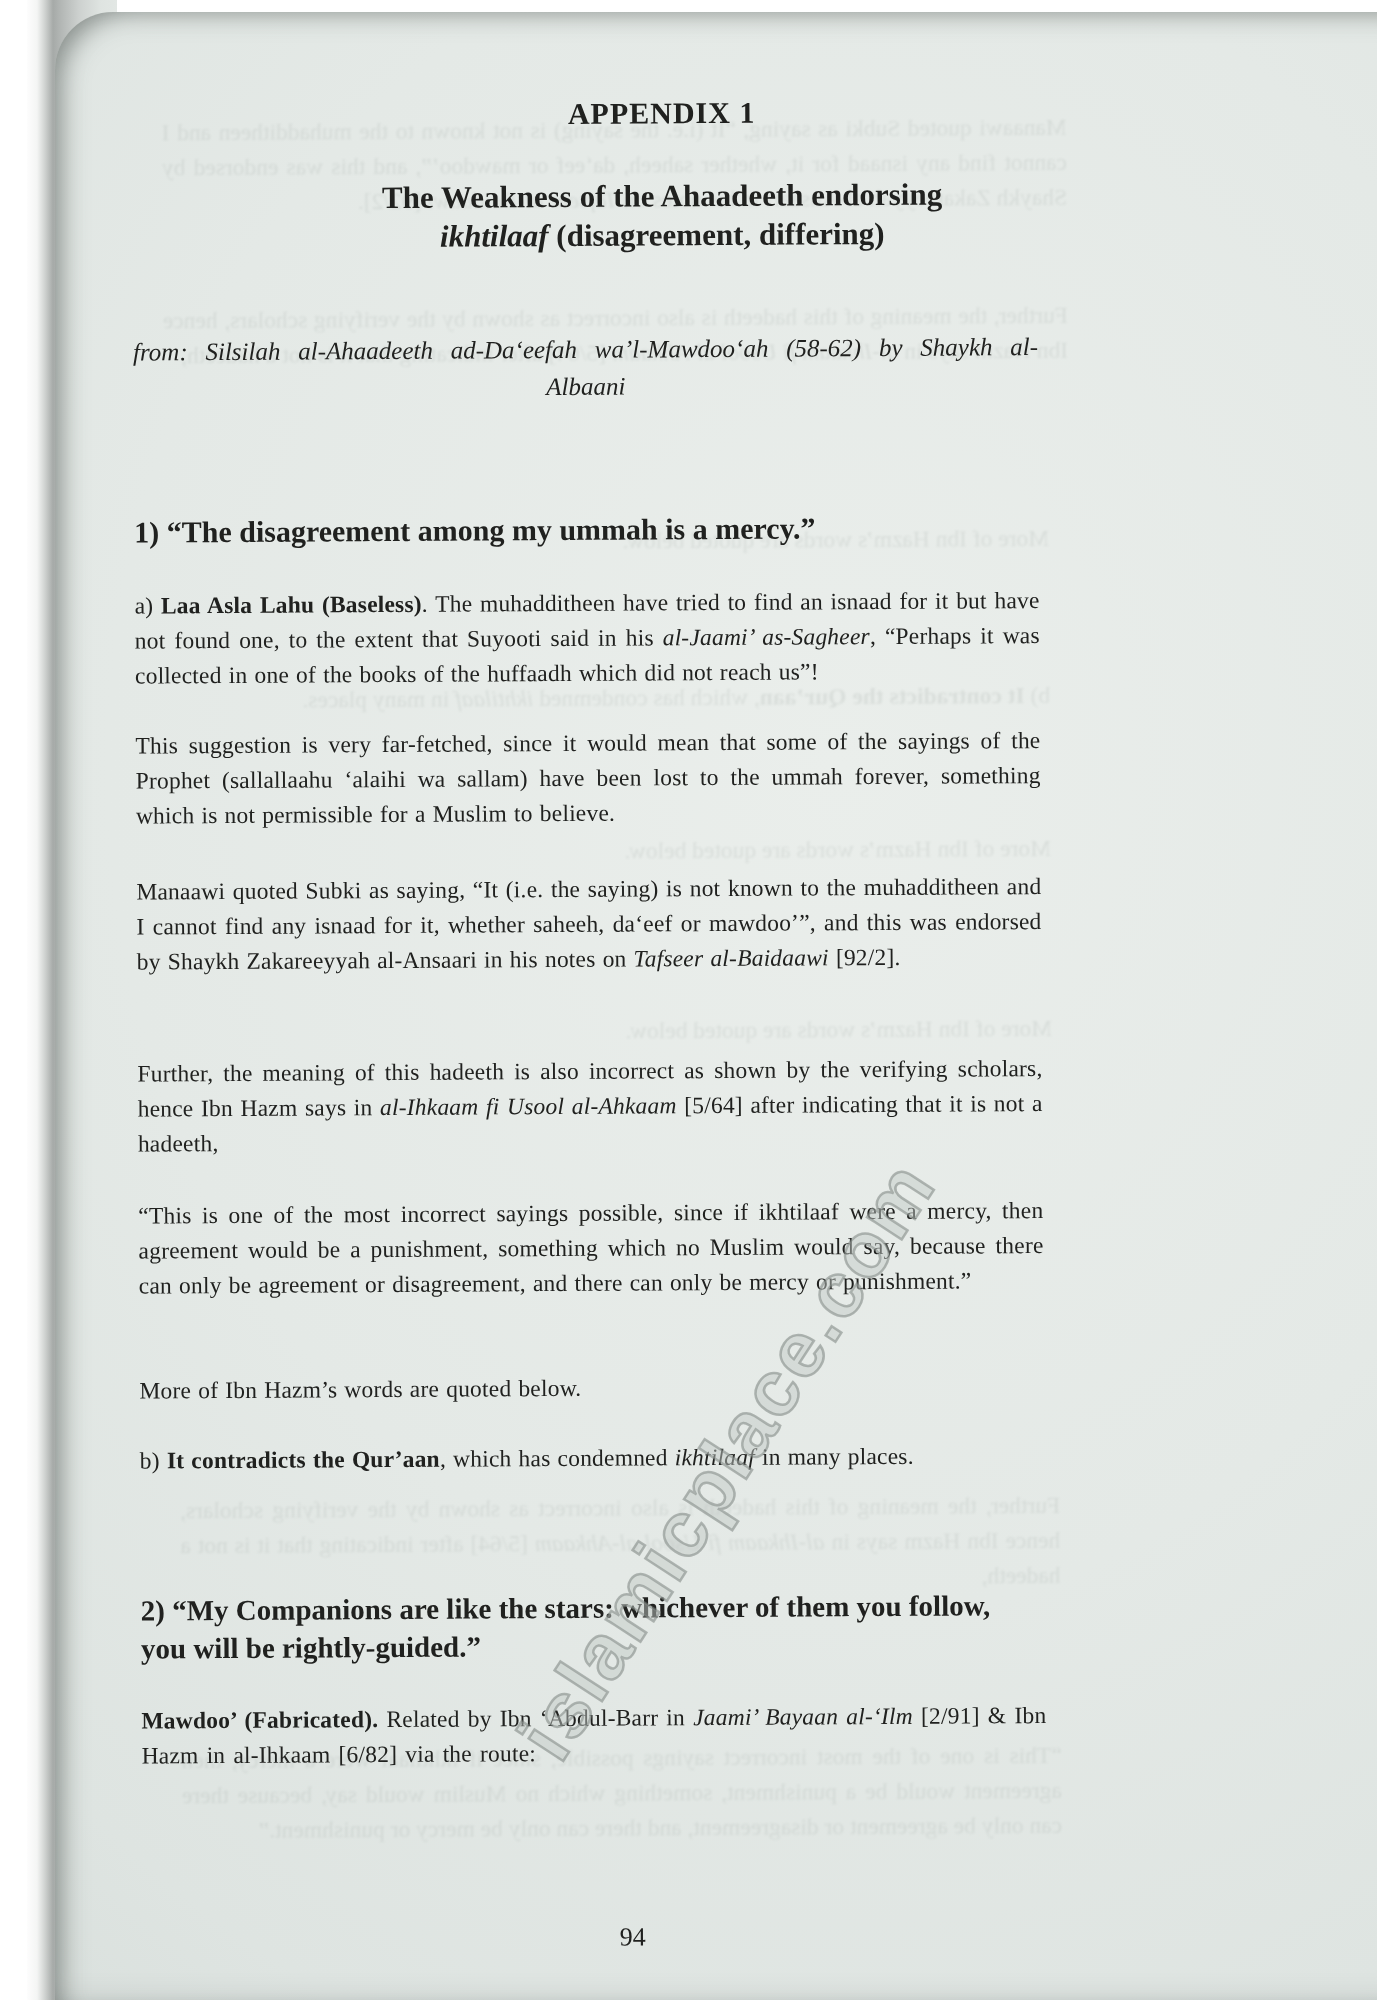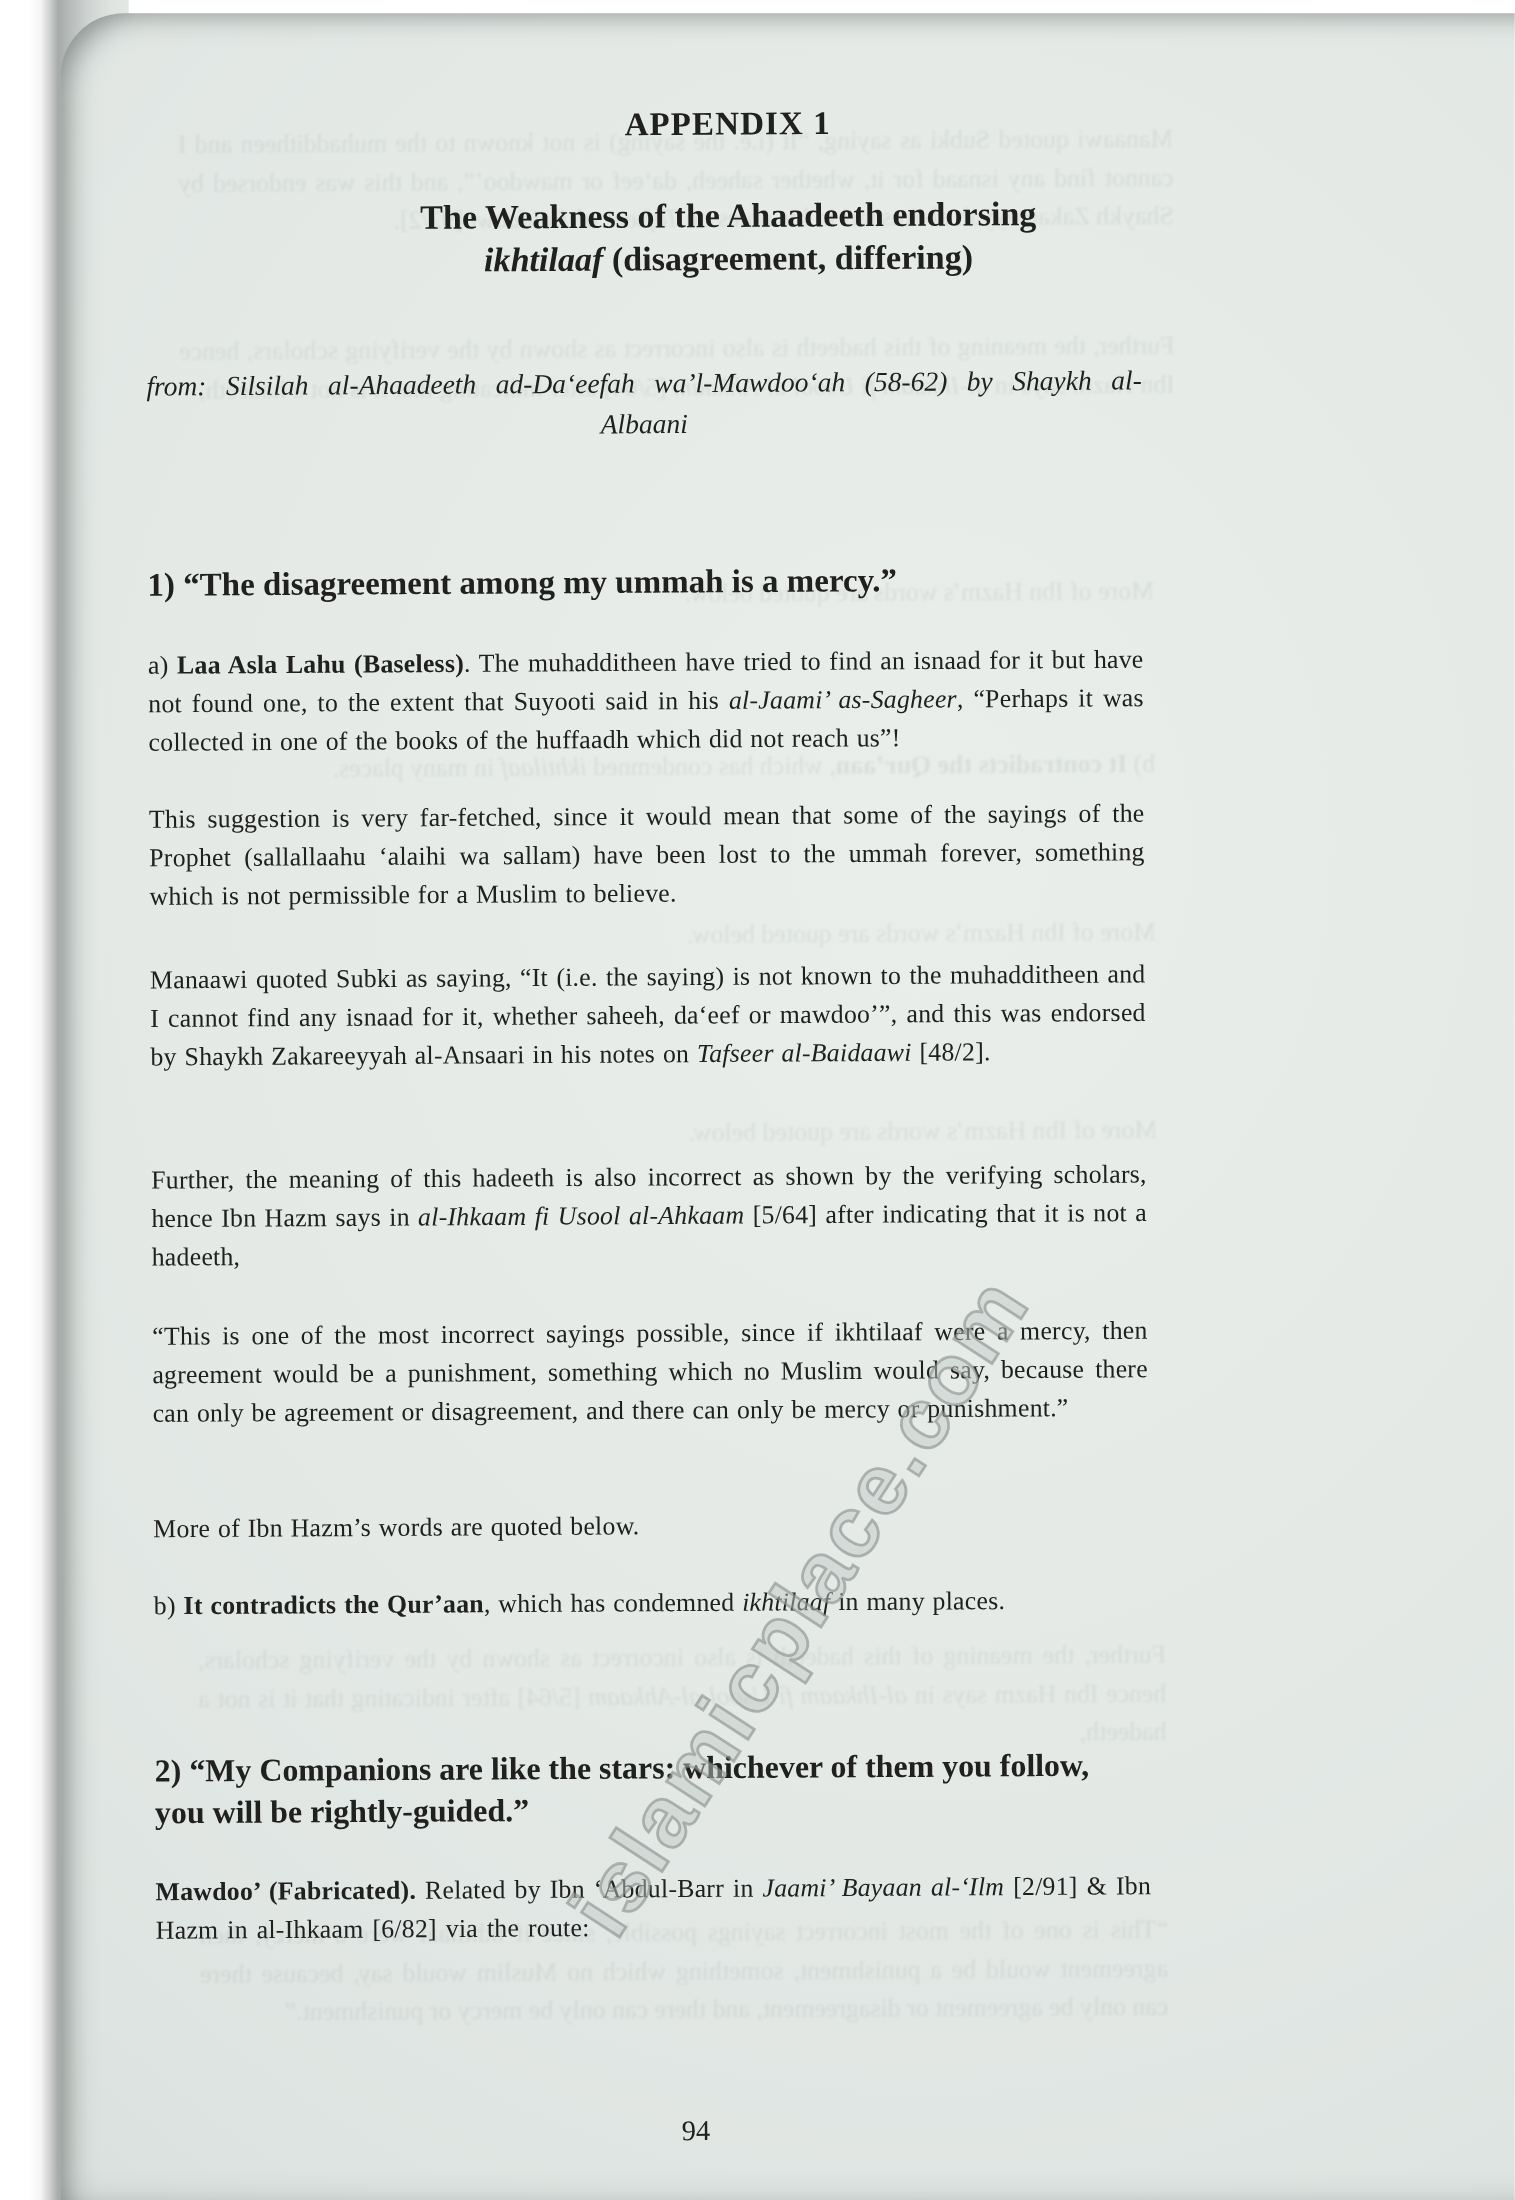--- a/index.html
+++ b/index.html
@@ -114,21 +114,21 @@
 
     <div class="abs body-col source">
       <div class="just">from: Silsilah al-Ahaadeeth ad-Da‘eefah wa’l-Mawdoo‘ah (58-62) by Shaykh al-</div>
       <div class="cent">Albaani</div>
     </div>
 
     <div class="abs body-col h1">1) “The disagreement among my ummah is a mercy.”</div>
 
     <div class="abs body-col body p-a"><span>a) </span><span style="font-weight: 700;">Laa Asla Lahu (Baseless)</span><span>. The muhadditheen have tried to find an isnaad for it but have not found one, to the extent that Suyooti said in his </span><span style="font-style: italic;">al-Jaami’ as-Sagheer</span><span>, “Perhaps it was collected in one of the books of the huffaadh which did not reach us”!</span></div>
     <div class="abs body-col body p-a2"><span>This suggestion is very far-fetched, since it would mean that some of the sayings of the Prophet (sallallaahu ‘alaihi wa sallam) have been lost to the ummah forever, something which is not permissible for a Muslim to believe.</span></div>
-    <div class="abs body-col body p-manaawi"><span>Manaawi quoted Subki as saying, “It (i.e. the saying) is not known to the muhadditheen and I cannot find any isnaad for it, whether saheeh, da‘eef or mawdoo’”, and this was endorsed by Shaykh Zakareeyyah al-Ansaari in his notes on </span><span style="font-style: italic;">Tafseer al-Baidaawi</span><span>  [48/2].</span></div>
+    <div class="abs body-col body p-manaawi"><span>Manaawi quoted Subki as saying, “It (i.e. the saying) is not known to the muhadditheen and I cannot find any isnaad for it, whether saheeh, da‘eef or mawdoo’”, and this was endorsed by Shaykh Zakareeyyah al-Ansaari in his notes on </span><span style="font-style: italic;">Tafseer al-Baidaawi</span><span>  [92/2].</span></div>
     <div class="abs body-col body p-further"><span>Further, the meaning of this hadeeth is also incorrect as shown by the verifying scholars, hence Ibn Hazm says in </span><span style="font-style: italic;">al-Ihkaam fi Usool al-Ahkaam</span><span>  [5/64] after indicating that it is not a hadeeth,</span></div>
     <div class="abs body-col body p-quote"><span>“This is one of the most incorrect sayings possible, since if ikhtilaaf were a mercy, then agreement would be a punishment, something which no Muslim would say, because there can only be agreement or disagreement, and there can only be mercy or punishment.”</span></div>
     <div class="abs body-col body p-more"><span>More of Ibn Hazm’s words are quoted below.</span></div>
     <div class="abs body-col body p-b"><span>b) </span><span style="font-weight: 700;">It contradicts the Qur’aan</span><span>, which has condemned </span><span style="font-style: italic;">ikhtilaaf</span><span>  in many places.</span></div>
 
     <div class="abs body-col h2">
       <div>2) “My Companions are like the stars: whichever of them you follow,</div>
       <div>you will be rightly-guided.”</div>
     </div>
 

